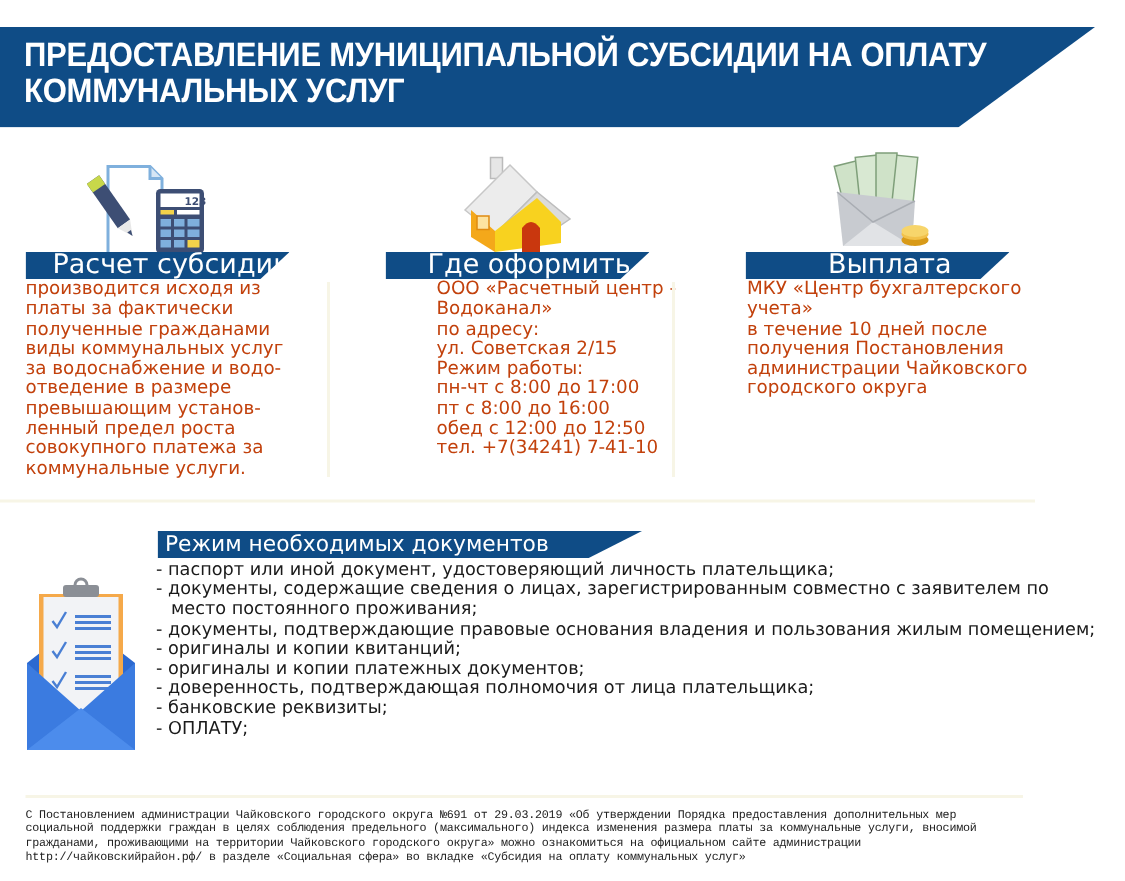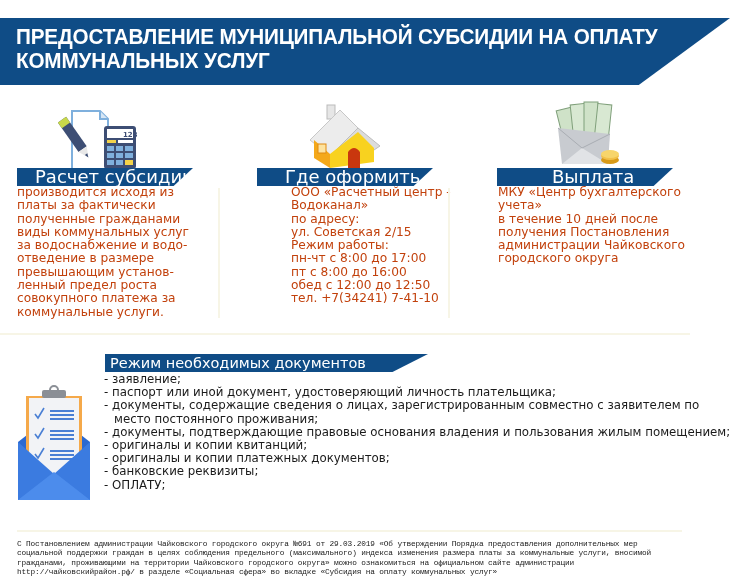--- a/index.html
+++ b/index.html
@@ -177,27 +177,27 @@
     </g>
     <path d="M2 58 L38 90 L74 58 L74 116 L2 116 Z" fill="#3b7be0"></path>
     <path d="M2 116 L38 88 L74 116 Z" fill="#4c8cec"></path>
   </svg>
 </div>
 
 <div class="section-bar" style="left:105px; top:354px; width:323px;"></div>
 <div class="section-label" style="left:110px; top:354px; font-size:14.5px;">Режим необходимых документов</div>
 
 <ul class="doc-list">
-  <li>- заявление;</li>
   <li>- паспорт или иной документ, удостоверяющий личность плательщика;</li>
   <li>- документы, содержащие сведения о лицах, зарегистрированным совместно с заявителем по</li>
   <li class="indent">место постоянного проживания;</li>
   <li>- документы, подтверждающие правовые основания владения и пользования жилым помещением;</li>
   <li>- оригиналы и копии квитанций;</li>
   <li>- оригиналы и копии платежных документов;</li>
+  <li>- доверенность, подтверждающая полномочия от лица плательщика;</li>
   <li>- банковские реквизиты;</li>
   <li>- ОПЛАТУ;</li>
 </ul>
 
 <div class="footer">С Постановлением администрации Чайковского городского округа №691 от 29.03.2019 «Об утверждении Порядка предоставления дополнительных мер
 социальной поддержки граждан в целях соблюдения предельного (максимального) индекса изменения размера платы за коммунальные услуги, вносимой
 гражданами, проживающими на территории Чайковского городского округа» можно ознакомиться на официальном сайте администрации
 http://чайковскийрайон.рф/ в разделе «Социальная сфера» во вкладке «Субсидия на оплату коммунальных услуг»</div>
 
 </body></html>

